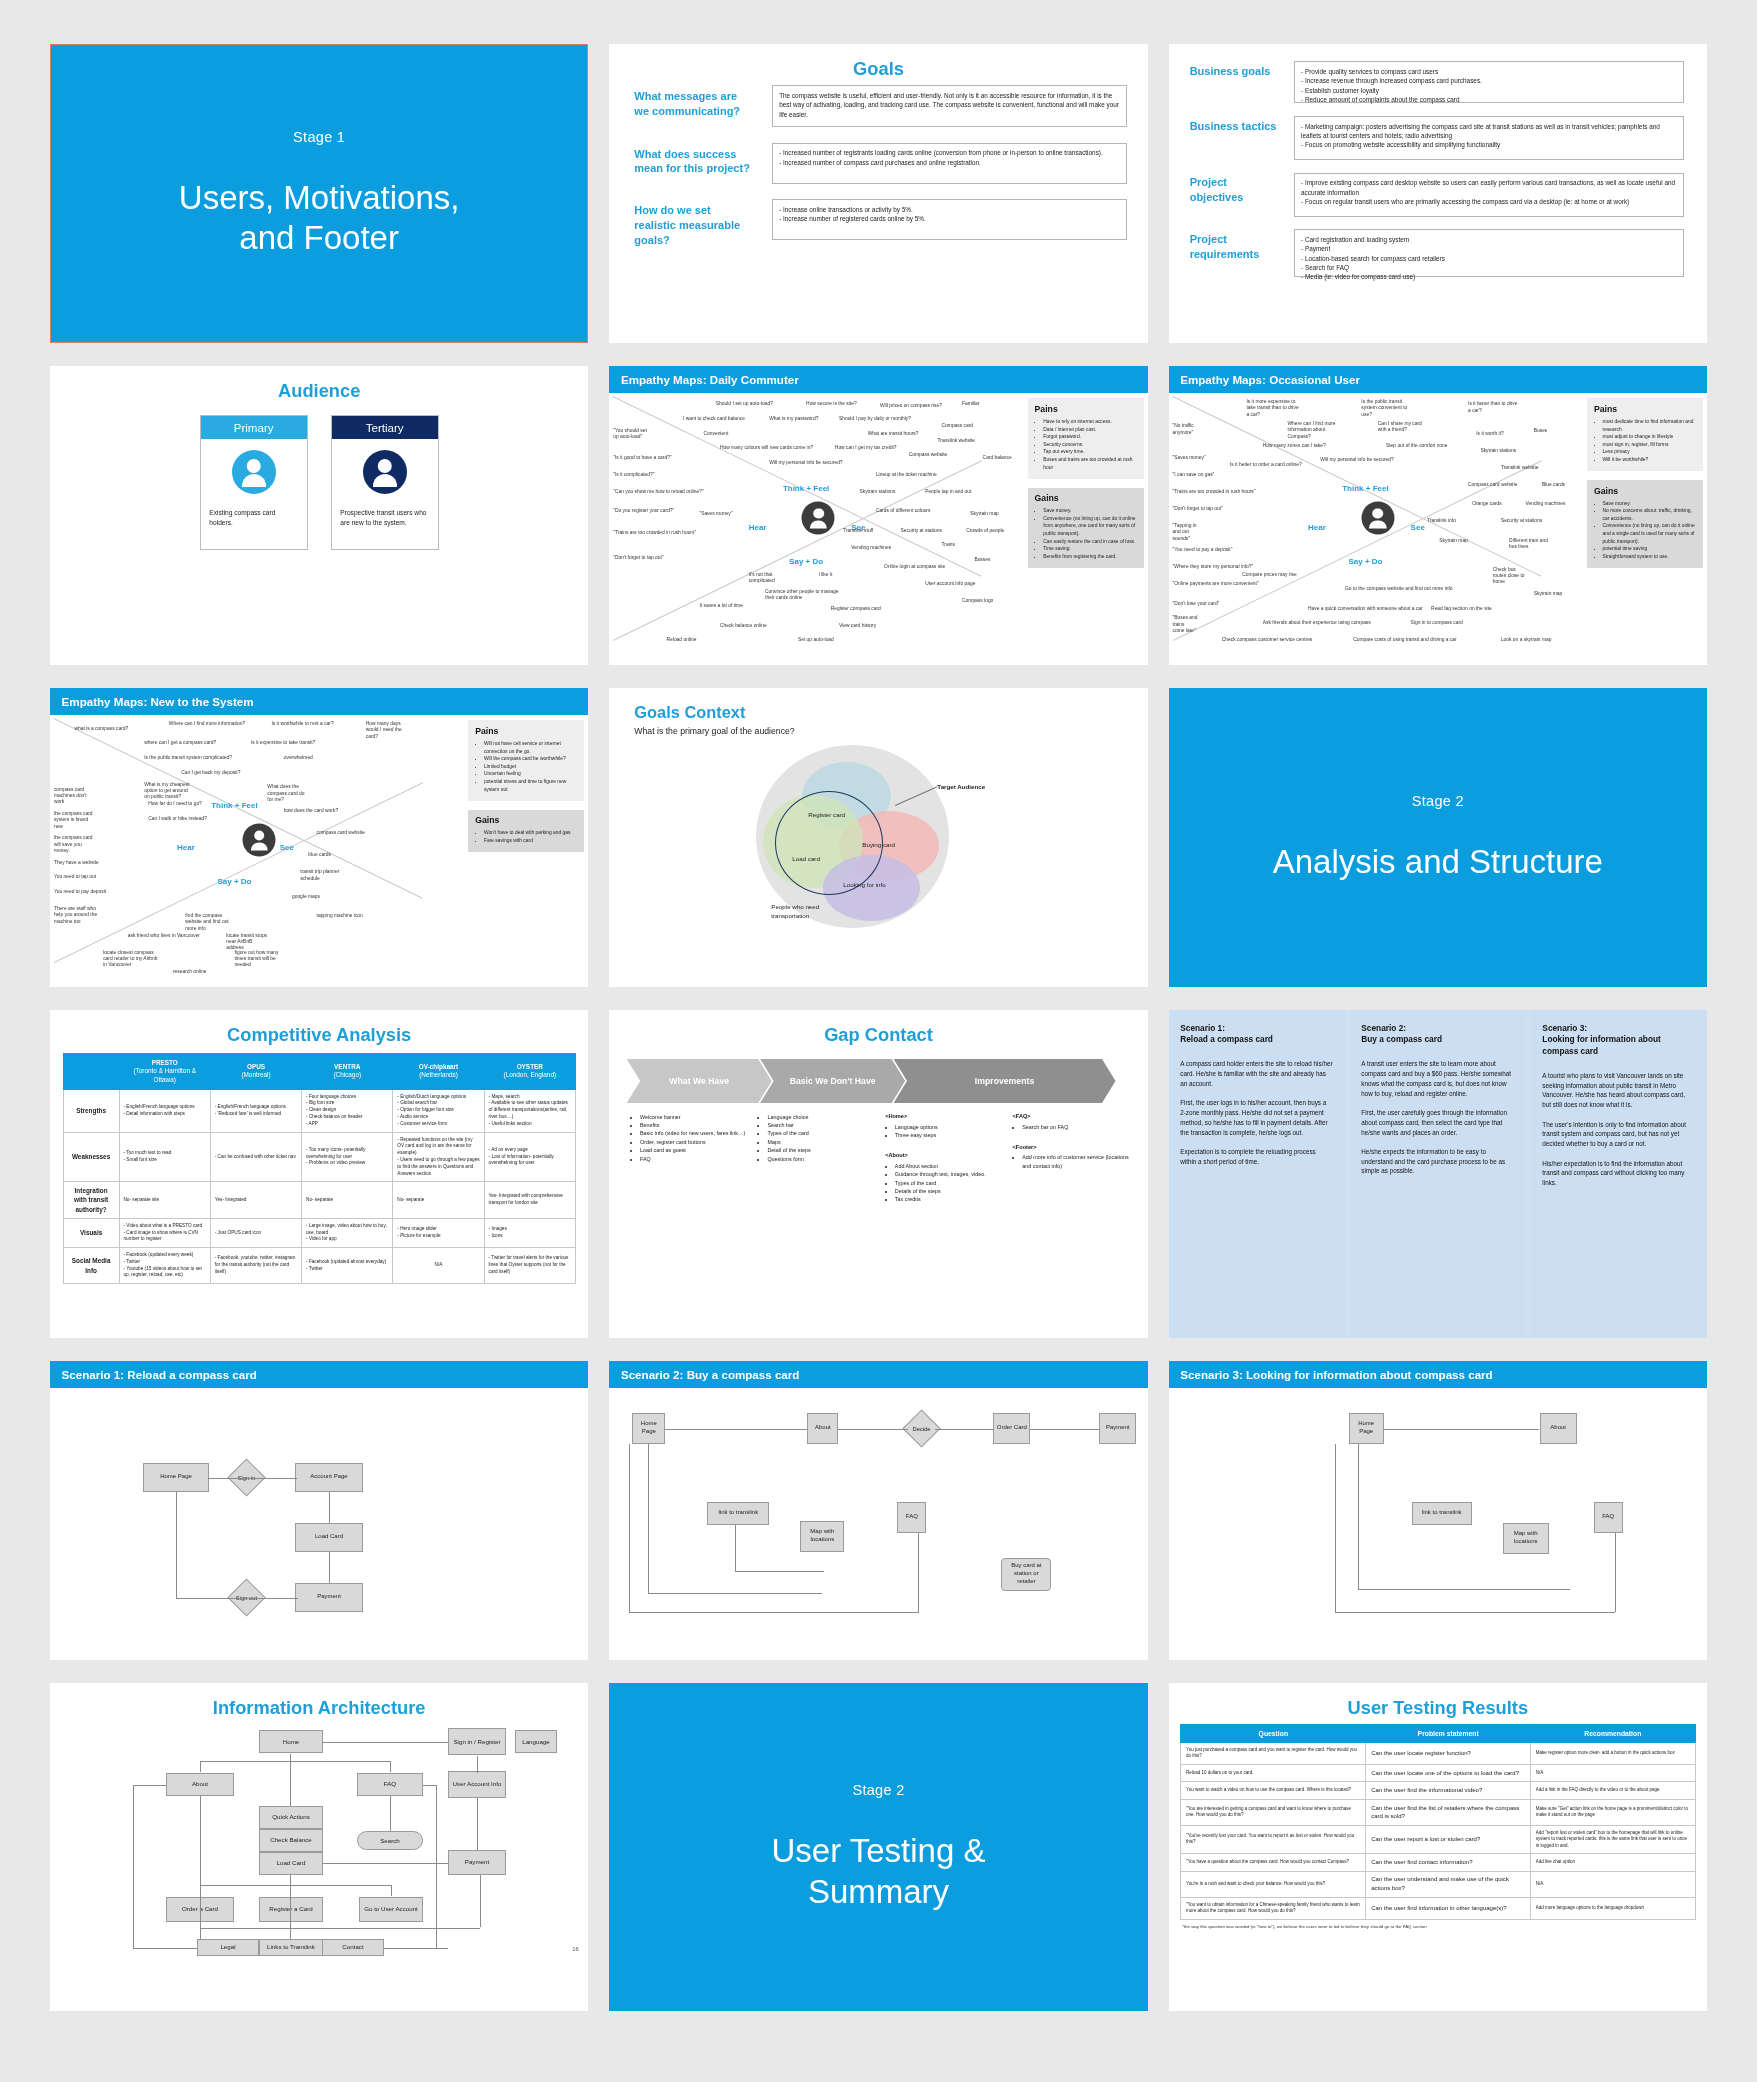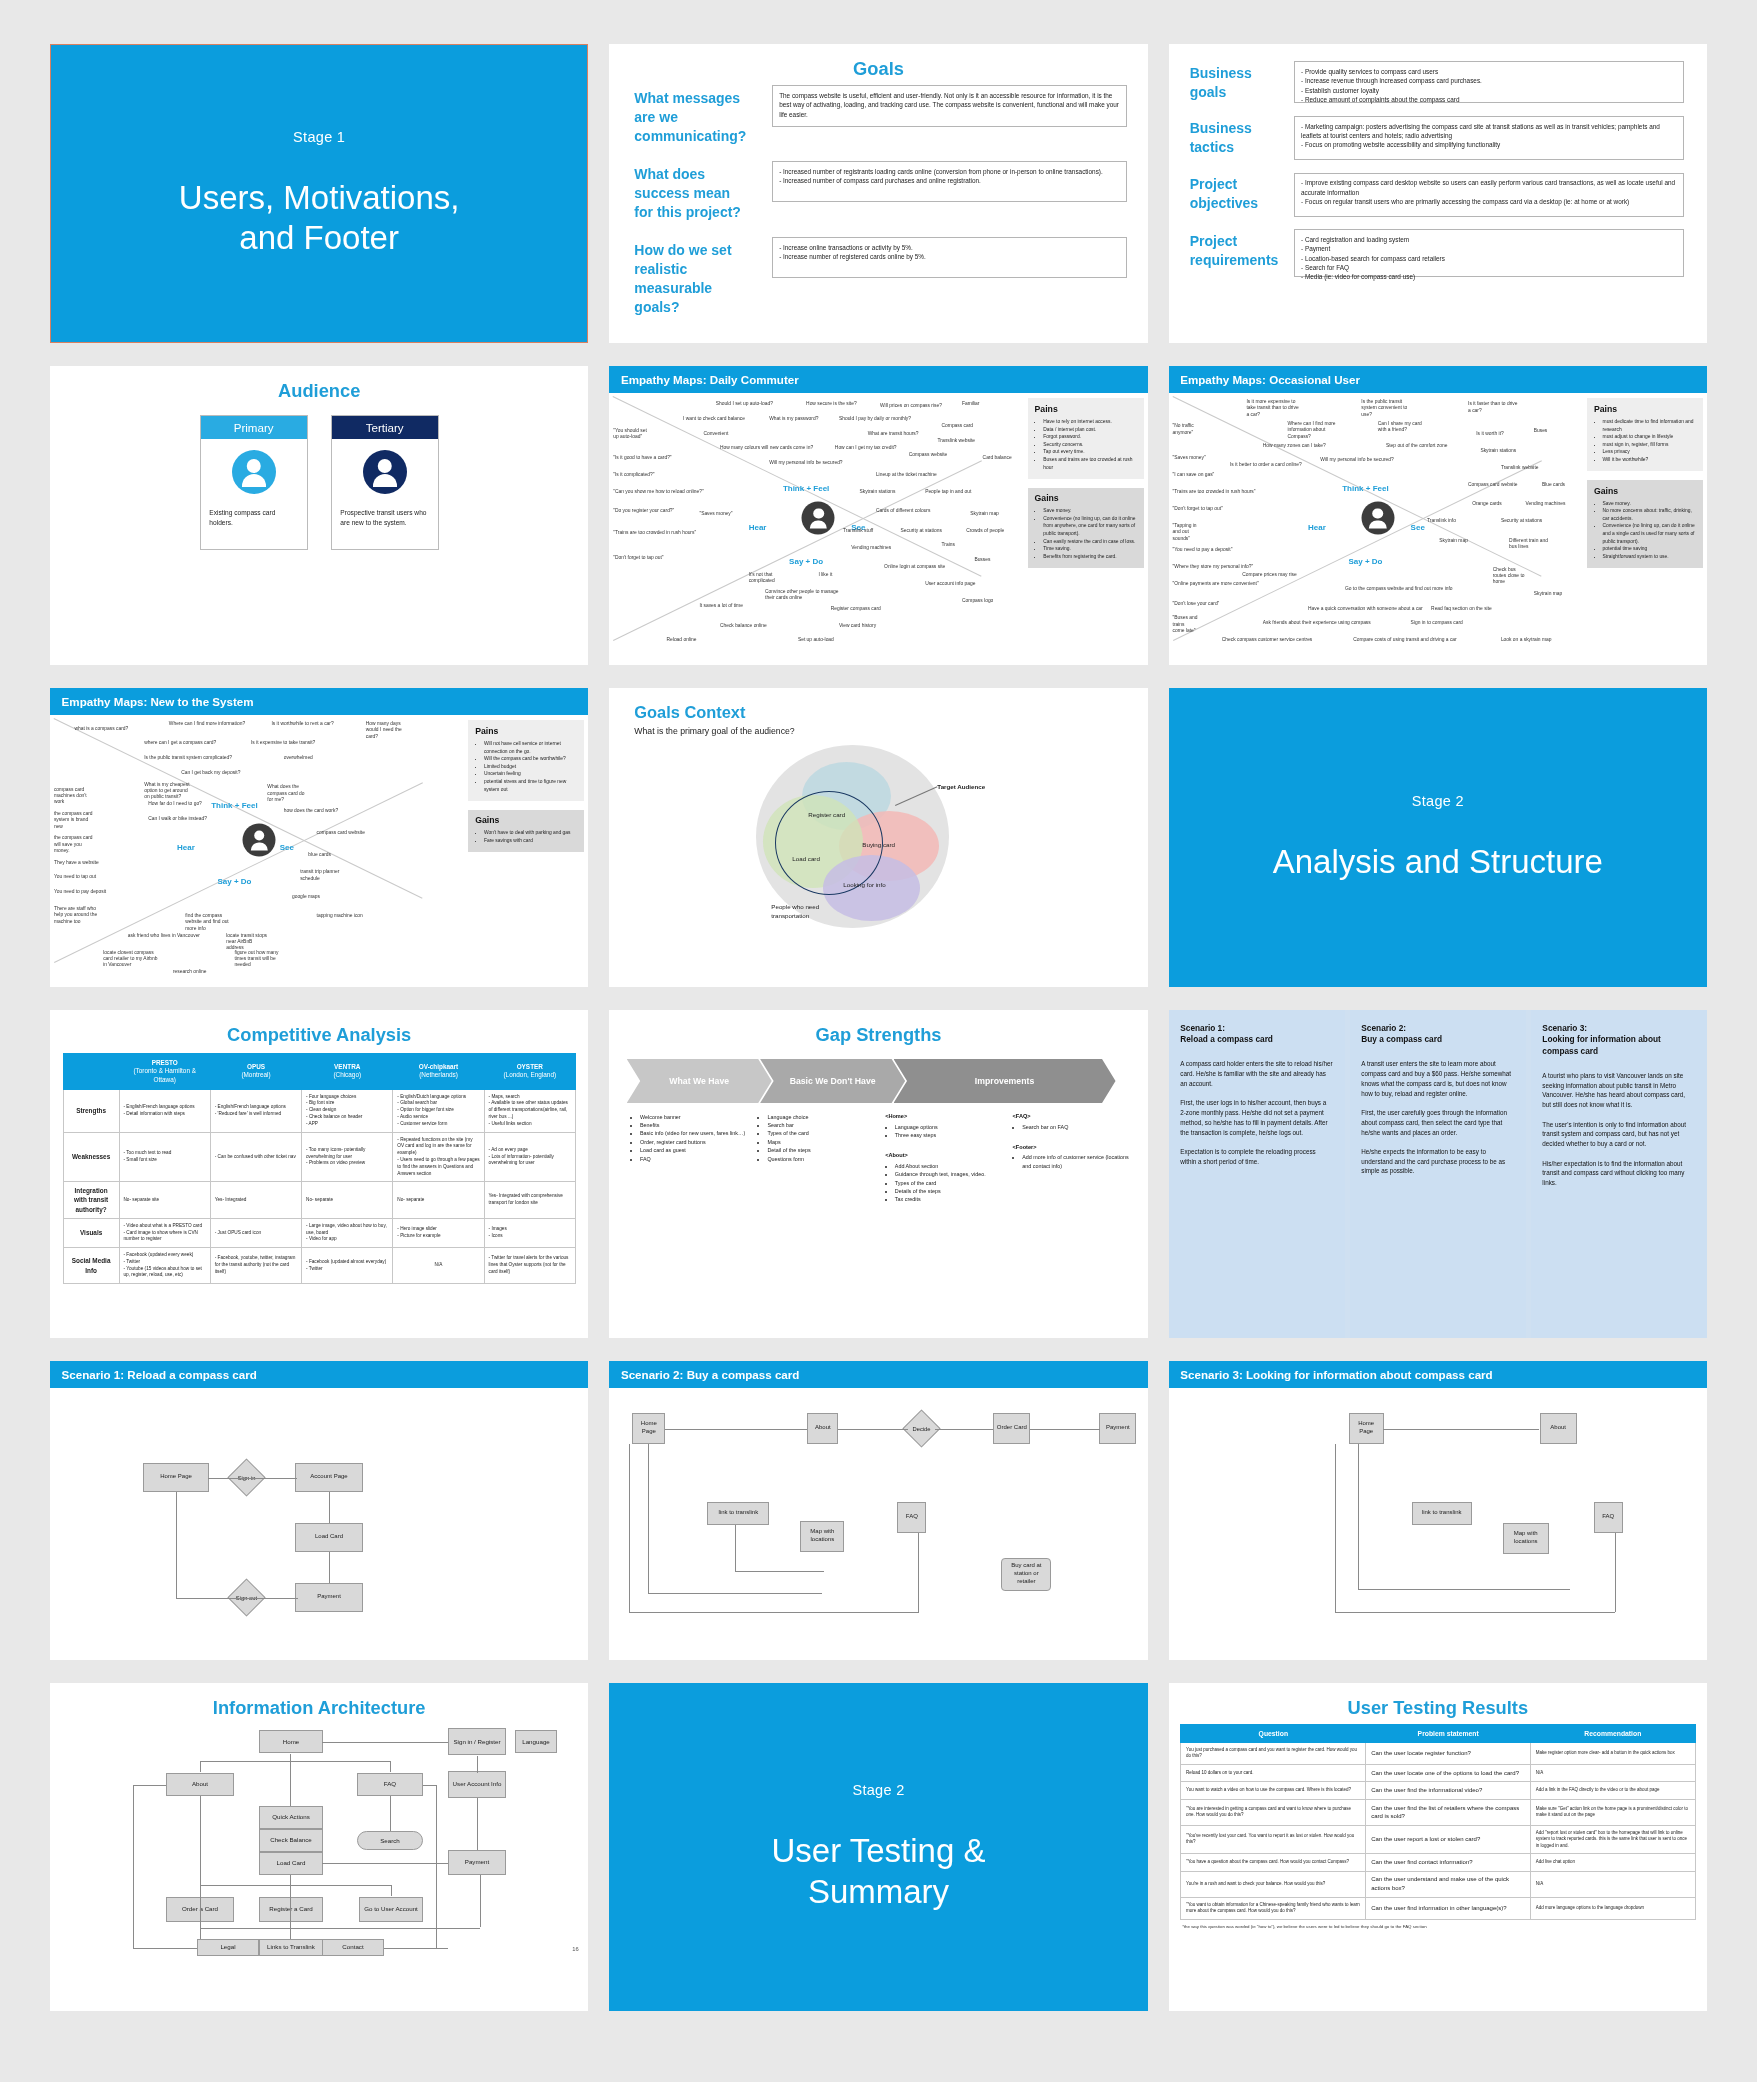--- a/index.html
+++ b/index.html
@@ -40,21 +40,21 @@
     font-size:18.3px; padding-top:13.5px;
   }
   .bluebar {
     background:#0b9ddd; color:#fff; font-weight:bold;
     font-size:11.6px; padding:6.8px 11.6px;
   }
   .box {
     border:1px solid #b5b5b5; font-size:6.4px; line-height:1.45;
     padding:4.8px 5.8px; color:#222; background:#fff;
   }
-  .qlabel { color:#1f9ed8; font-weight:bold; font-size:14px; line-height:1.35; }
+  .qlabel { color:#1f9ed8; font-weight:bold; font-size:11px; line-height:1.35; }
   
   .goals-rows { padding:5.8px 21px 0 25px; }
   .goals-row { display:flex; gap:22px; margin-bottom:15.4px; }
   .goals-row .qlabel { width:116px; flex:0 0 116px; padding-top:3.9px; }
   .goals-row .box { flex:1; }
   
   .biz-rows { padding:17.4px 23px 0 21px; }
   .biz-row { display:flex; gap:11.6px; margin-bottom:12.6px; }
   .biz-row .qlabel { width:93px; flex:0 0 93px; padding-top:2.9px; }
   .biz-row .box { flex:1; }
@@ -594,21 +594,21 @@
           <td style="white-space:pre-line">- Facebook (updated almost everyday)
 - Twitter</td>
           <td style="white-space:pre-line;text-align:center">N/A</td>
           <td style="white-space:pre-line">- Twitter for travel alerts for the various lines that Oyster supports (not for the card itself)</td>
         </tr>
       </tbody>
     </table>
   </div>
 
   <div class="slide tall">
-    <div class="stitle">Gap Strengths</div>
+    <div class="stitle">Gap Contact</div>
     <div class="gap-arrows">
       <div class="chev" style="background:#c7c7c7;width:145px">What We Have</div>
       <div class="chev" style="background:#a9a9a9;width:145px;margin-left:-11.6px">Basic We Don't Have</div>
       <div class="chev" style="background:#8f8f8f;width:222px;margin-left:-11.6px">Improvements</div>
     </div>
     <div class="gap-cols">
       <div class="gap-col">
         <ul>
           <li>Welcome banner</li>
           <li>Benefits</li>

